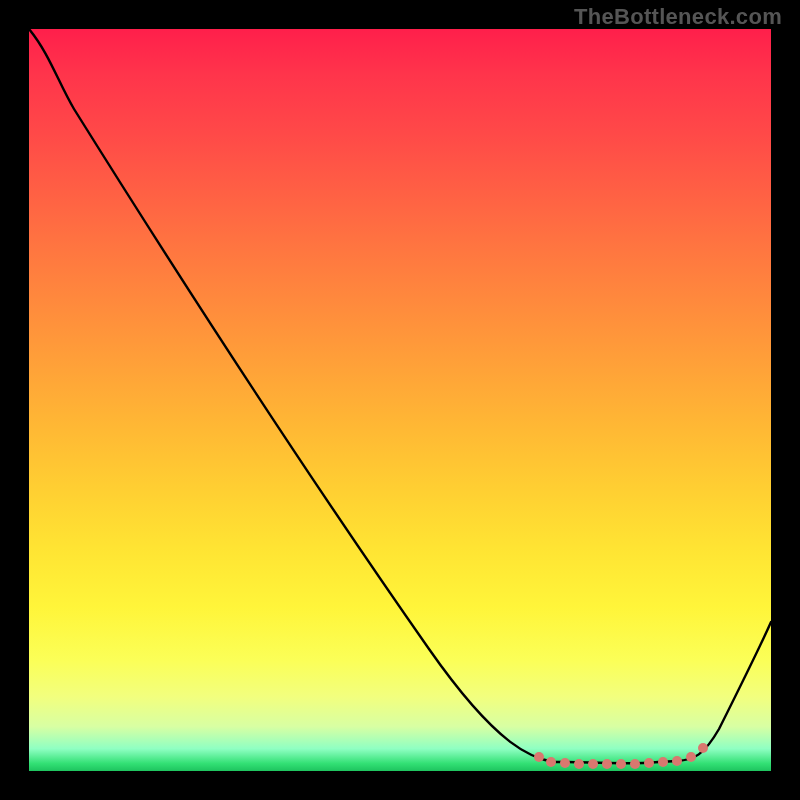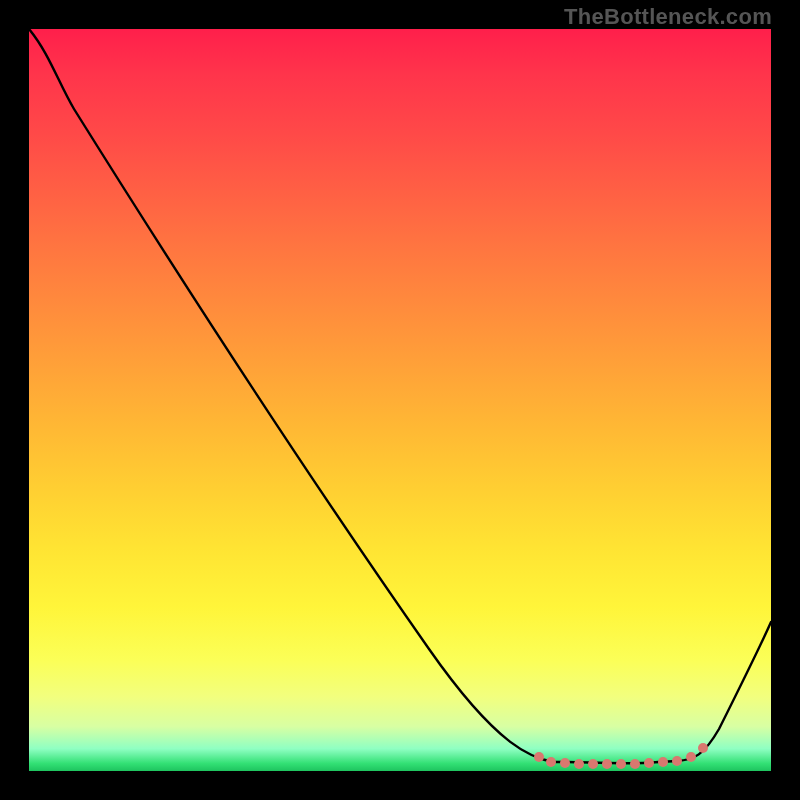--- a/index.html
+++ b/index.html
@@ -13,21 +13,21 @@
   }
   .wrap {
     position: relative;
     width: 800px;
     height: 800px;
     background: #000;
   }
   .watermark {
     position: absolute;
     top: 4px;
-    right: 28px;
+    right: 18px;
     color: #555;
     font-size: 22px;
     font-weight: 600;
     letter-spacing: 0.3px;
     z-index: 5;
   }
   .plot {
     position: absolute;
     left: 29px;
     top: 29px;

